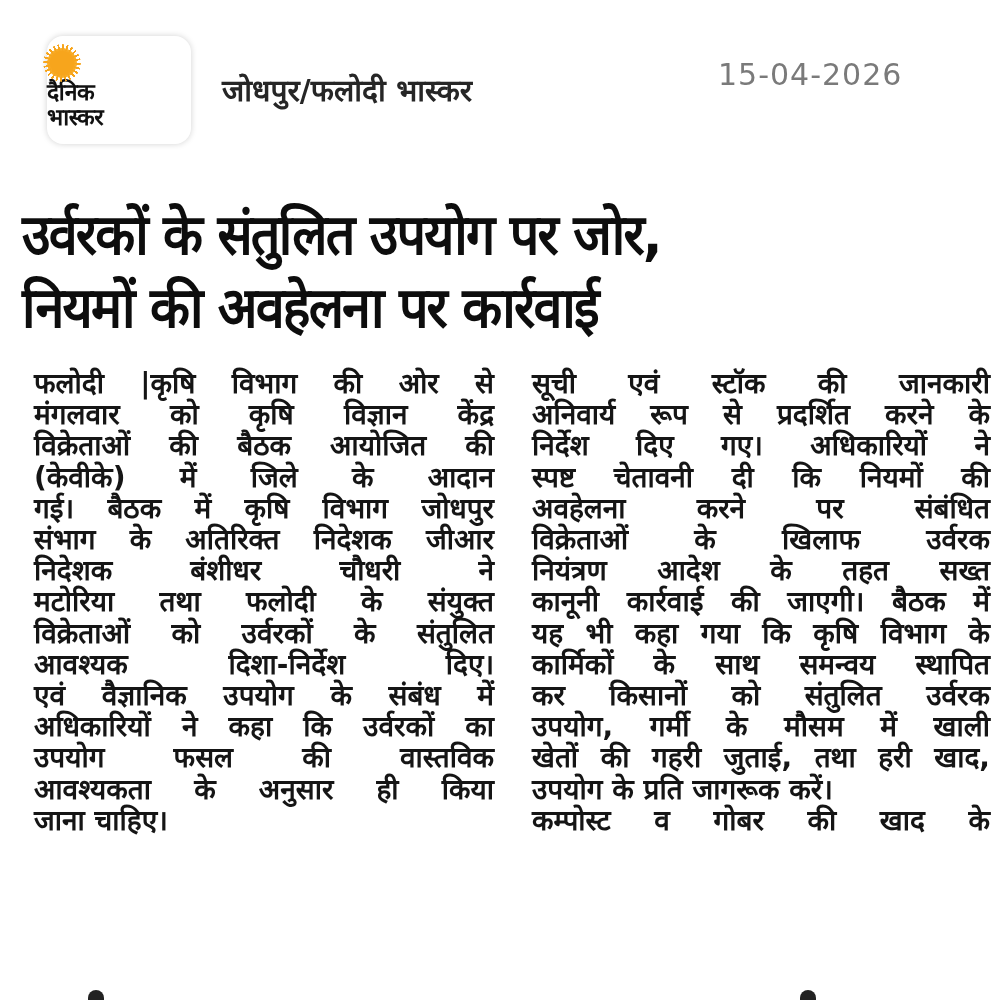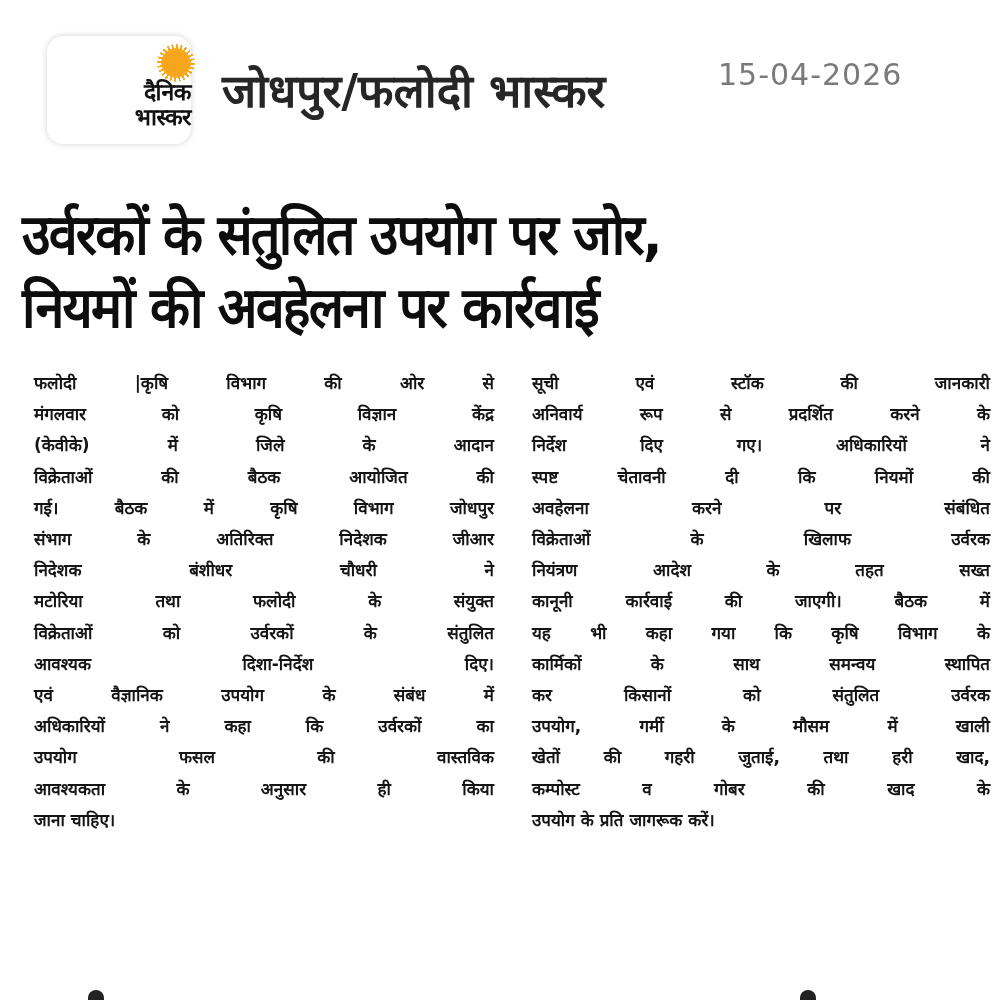--- a/index.html
+++ b/index.html
@@ -4,58 +4,58 @@
 <style>
   * { box-sizing: border-box; margin: 0; padding: 0; }
   html, body { width: 1000px; height: 1000px; background: #ffffff; overflow: hidden; }
   body { font-family: "DejaVu Sans", "Liberation Sans", sans-serif; color: #1a1a1a; position: relative; }
 
   .header { position: absolute; left: 0; top: 0; width: 1000px; height: 180px; }
   .logo-box {
     position: absolute; left: 47px; top: 36px; width: 144px; height: 108px;
     background: #fff; border-radius: 16px;
     box-shadow: 0 0 6px rgba(0,0,0,0.18);
-    display: flex; flex-direction: column; align-items: flex-end; justify-content: flex-start;
+    display: flex; flex-direction: column; align-items: flex-start; justify-content: flex-start;
   }
   .sun {
     margin-top: 12px; width: 30px; height: 30px; border-radius: 50%;
     background: radial-gradient(circle, #f7a51c 55%, #f9b233 70%, rgba(249,178,51,0) 72%);
     position: relative;
   }
   .sun::before {
     content: ""; position: absolute; left: -4px; top: -4px; width: 38px; height: 38px; border-radius: 50%;
     background: repeating-conic-gradient(#f7a51c 0deg 6deg, transparent 6deg 15deg);
     -webkit-mask: radial-gradient(circle, transparent 12px, #000 13px, #000 19px, transparent 19px);
             mask: radial-gradient(circle, transparent 12px, #000 13px, #000 19px, transparent 19px);
   }
   .logo-line {
     font-family: "DejaVu Sans", sans-serif; font-weight: 900; color: #111;
     font-size: 23px; line-height: 25px; letter-spacing: -0.5px;
   }
   .logo-line.first { margin-top: 2px; }
 
   .edition {
-    position: absolute; left: 222px; top: 66px; font-size: 46px; font-weight: bold; color: #262626;
+    position: absolute; left: 222px; top: 66px; font-size: 30px; font-weight: bold; color: #262626;
     letter-spacing: 0px; line-height: 50px;
   }
   .date {
     position: absolute; left: 718px; top: 50px; font-size: 30px; font-weight: normal; color: #7a7a7a;
     letter-spacing: 1px; line-height: 50px;
   }
 
   .headline {
     position: absolute; left: 22px; top: 198px; width: 960px;
     font-family: "DejaVu Sans", sans-serif; font-weight: bold; color: #0d0d0d;
     font-size: 56px; line-height: 73px; letter-spacing: -2px;
     transform: scaleX(0.93); transform-origin: left top;
   }
   .headline div { white-space: nowrap; }
 
   .col {
-    position: absolute; top: 368px; font-size: 17px; line-height: 31.2px; color: #151515;
+    position: absolute; top: 368px; font-size: 28px; line-height: 31.2px; color: #151515;
     text-align: justify; text-align-last: justify; font-weight: bold;
   }
   .col.left { left: 34px; width: 460px; }
   .col.right { left: 532px; width: 458px; }
   .col .line { display: block; white-space: nowrap; text-align: justify; text-align-last: justify; }
   .col .line.last { text-align-last: left; }
   .col .line.indent { padding-left: 34px; }
 
   .bottom-marks { position: absolute; top: 990px; left: 0; width: 1000px; height: 10px; }
   .mark { position: absolute; top: 0; width: 16px; height: 10px; background: #222; border-radius: 8px 8px 0 0; }
@@ -74,22 +74,22 @@
 </div>
 
 <div class="headline">
   <div>उर्वरकों के संतुलित उपयोग पर जोर,</div>
   <div>नियमों की अवहेलना पर कार्रवाई</div>
 </div>
 
 <div class="col left">
   <span class="line">फलोदी |कृषि विभाग की ओर से</span>
   <span class="line">मंगलवार को कृषि विज्ञान केंद्र</span>
+  <span class="line">विक्रेताओं की बैठक आयोजित की</span>
   <span class="line">(केवीके) में जिले के आदान</span>
-  <span class="line">विक्रेताओं की बैठक आयोजित की</span>
   <span class="line">गई। बैठक में कृषि विभाग जोधपुर</span>
   <span class="line">संभाग के अतिरिक्त निदेशक जीआर</span>
   <span class="line">निदेशक बंशीधर चौधरी ने</span>
   <span class="line">मटोरिया तथा फलोदी के संयुक्त</span>
   <span class="line">विक्रेताओं को उर्वरकों के संतुलित</span>
   <span class="line">आवश्यक दिशा-निर्देश दिए।</span>
   <span class="line">एवं वैज्ञानिक उपयोग के संबंध में</span>
   <span class="line">अधिकारियों ने कहा कि उर्वरकों का</span>
   <span class="line">उपयोग फसल की वास्तविक</span>
   <span class="line">आवश्यकता के अनुसार ही किया</span>
@@ -103,20 +103,20 @@
   <span class="line">स्पष्ट चेतावनी दी कि नियमों की</span>
   <span class="line">अवहेलना करने पर संबंधित</span>
   <span class="line">विक्रेताओं के खिलाफ उर्वरक</span>
   <span class="line">नियंत्रण आदेश के तहत सख्त</span>
   <span class="line">कानूनी कार्रवाई की जाएगी। बैठक में</span>
   <span class="line">यह भी कहा गया कि कृषि विभाग के</span>
   <span class="line">कार्मिकों के साथ समन्वय स्थापित</span>
   <span class="line">कर किसानों को संतुलित उर्वरक</span>
   <span class="line">उपयोग, गर्मी के मौसम में खाली</span>
   <span class="line">खेतों की गहरी जुताई, तथा हरी खाद,</span>
+  <span class="line last">उपयोग के प्रति जागरूक करें।</span>
   <span class="line">कम्पोस्ट व गोबर की खाद के</span>
-  <span class="line last">उपयोग के प्रति जागरूक करें।</span>
 </div>
 
 <div class="bottom-marks">
   <div class="mark" style="left:88px;"></div>
   <div class="mark" style="left:800px;"></div>
 </div>
 
 </body></html>

